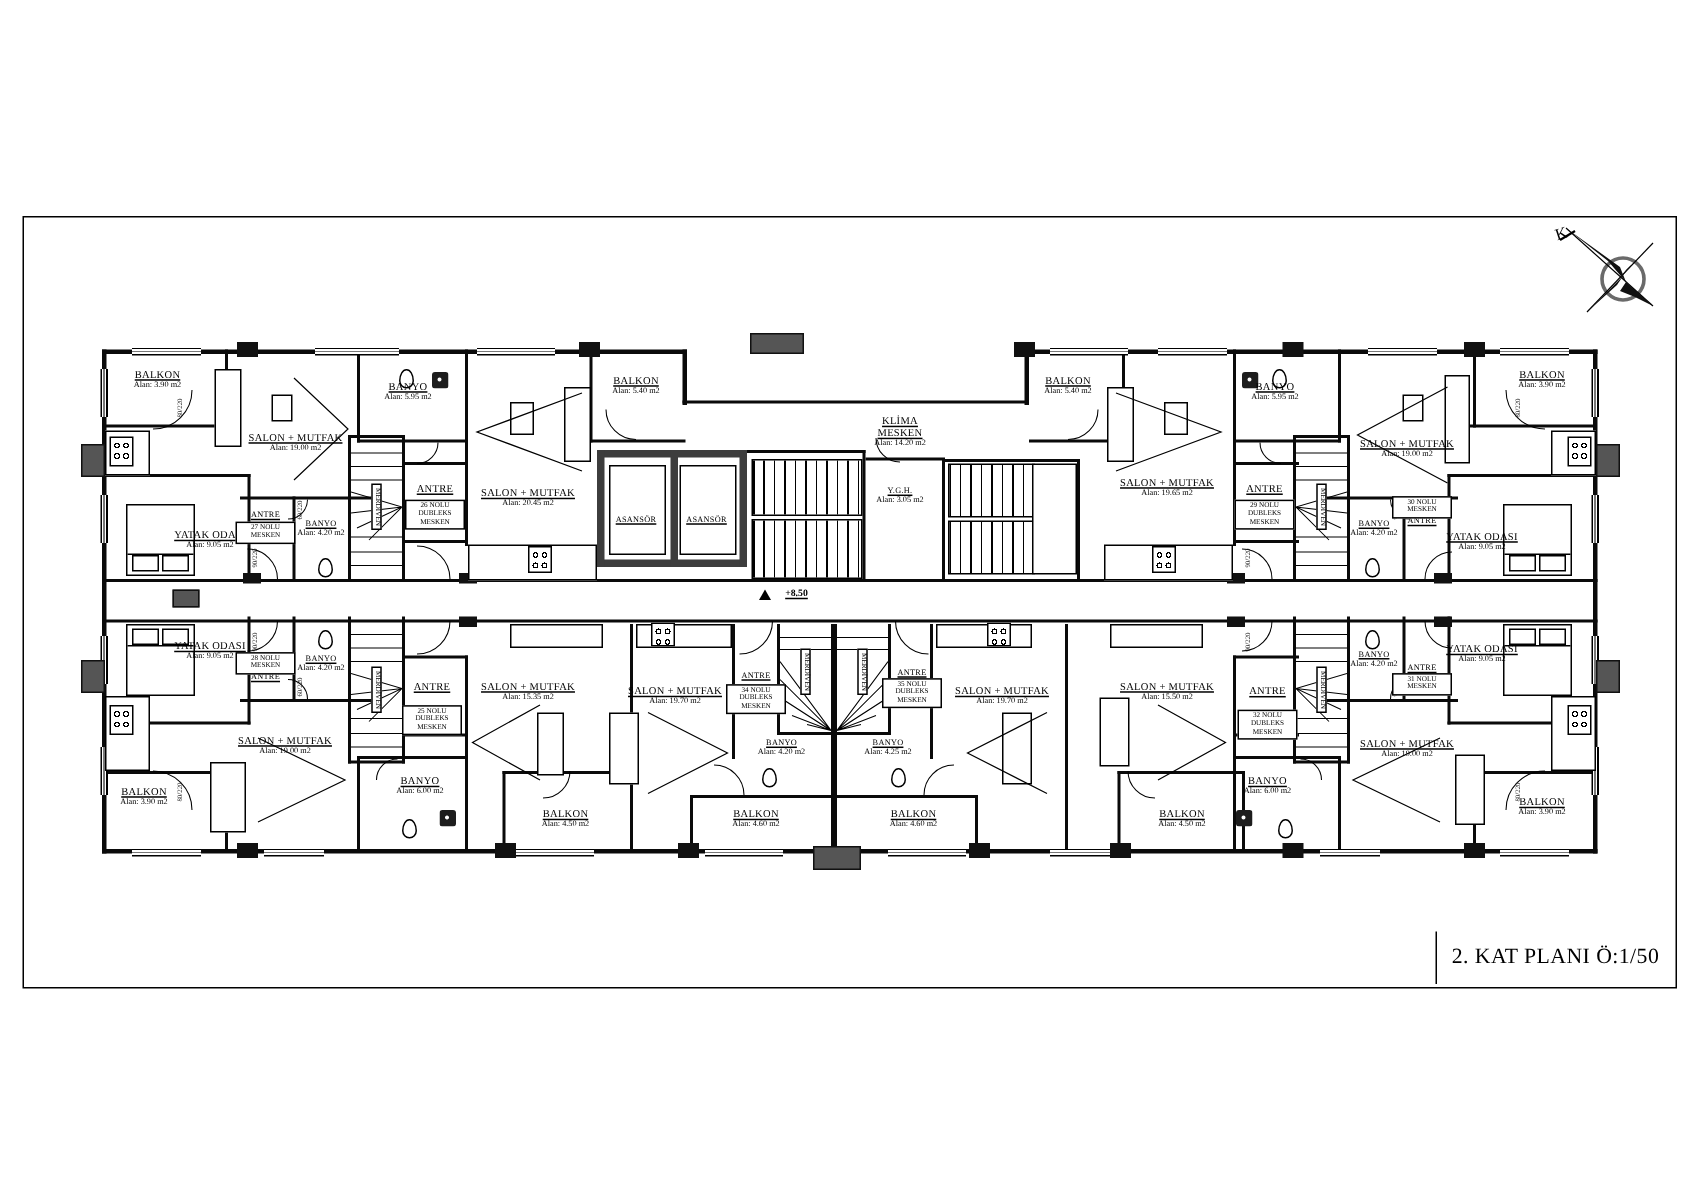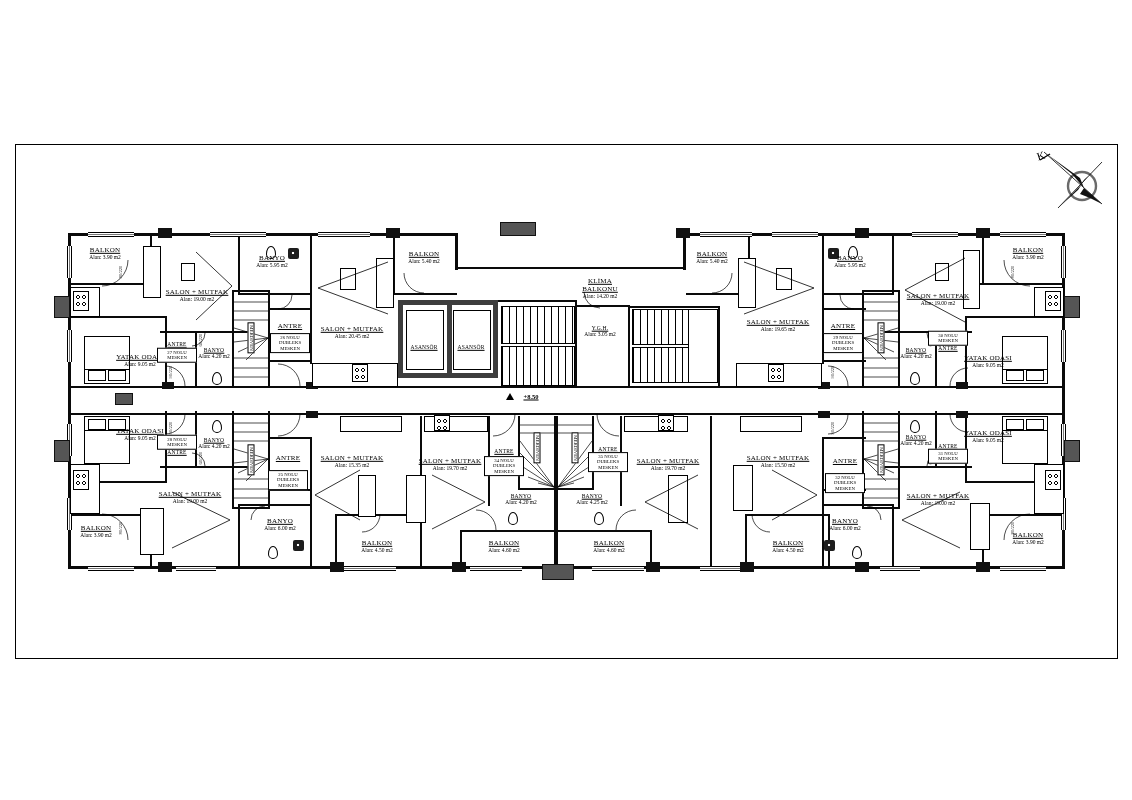--- a/index.html
+++ b/index.html
@@ -345,21 +345,21 @@
     </div>
   <div class="lab" style="left:352px;top:332px">
       <span class="n">SALON + MUTFAK</span>
       <span class="a">Alan: 20.45 m2</span>
     </div>
   <div class="lab" style="left:424px;top:257px">
       <span class="n">BALKON</span>
       <span class="a">Alan: 5.40 m2</span>
     </div>
   <div class="lab wide" style="left:600px;top:288px">
-      <span class="n">KLİMA BALKONU</span>
+      <span class="n">KLİMA MESKEN</span>
       <span class="a">Alan: 14.20 m2</span>
     </div>
   <div class="lab sm" style="left:600px;top:331px">
       <span class="n">Y.G.H.</span>
       <span class="a">Alan: 3.05 m2</span>
     </div>
   <div class="lab" style="left:712px;top:257px">
       <span class="n">BALKON</span>
       <span class="a">Alan: 5.40 m2</span>
     </div>
@@ -536,13 +536,14 @@
     <line x1="8" y1="6" x2="66" y2="58" stroke="#000" stroke-width=".8"></line>
     <line x1="66" y1="16" x2="22" y2="62" stroke="#000" stroke-width=".8"></line>
     <polygon points="8,6 44,32 48,42 36,28" fill="#111"></polygon>
     <polygon points="66,58 48,42 44,48 54,52" fill="#111"></polygon>
     <polygon points="66,16 48,34 44,40 52,30" fill="#111"></polygon>
     <polygon points="22,62 42,44 46,38 34,50" fill="#111"></polygon>
     <line x1="4" y1="14" x2="14" y2="8" stroke="#000" stroke-width="1.4"></line>
     <text x="1" y="13" font-size="11" font-family="Liberation Serif, serif" transform="rotate(-18 6 10)">K</text>
   </svg>
 
+  <div class="title">2. KAT PLANI Ö:1/50</div>
 </div>
 
 </body></html>

